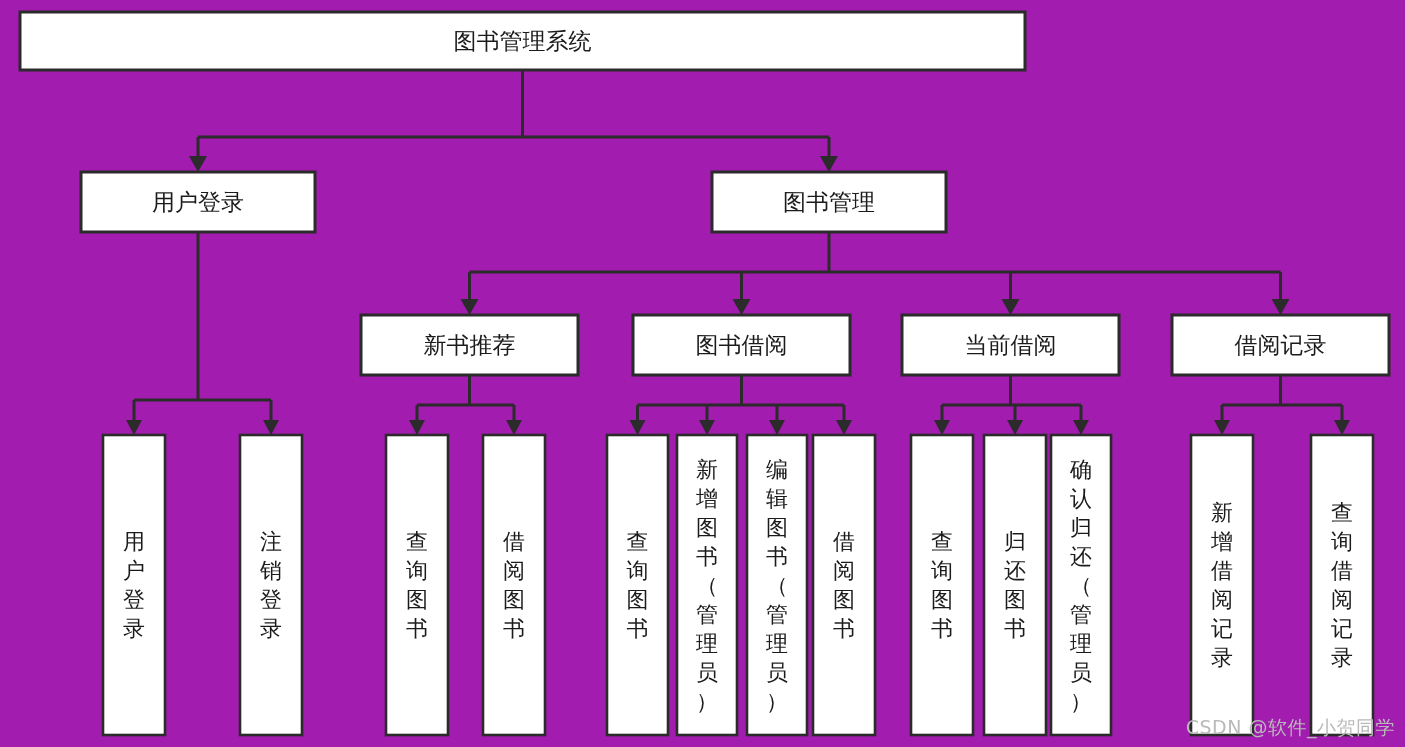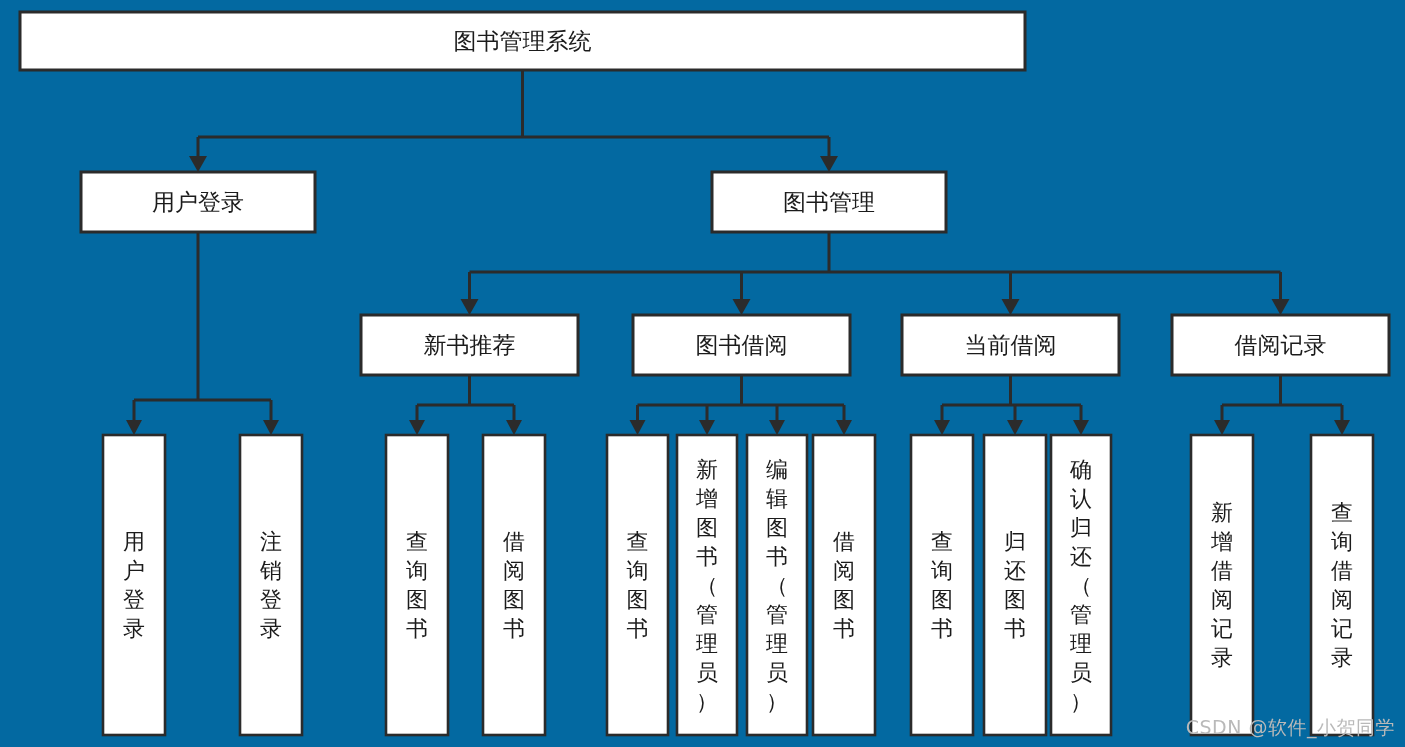--- a/index.html
+++ b/index.html
@@ -7,21 +7,21 @@
     padding: 0;
     background: #ffffff;
   }
   body {
     font-family: "DejaVu Sans", "Liberation Sans", sans-serif;
   }
   #stage {
     position: relative;
     width: 1405px;
     height: 747px;
-    background: #0369a1;
+    background: #a21caf;
     overflow: hidden;
   }
   svg#diagram {
     position: absolute;
     left: 0;
     top: 0;
     width: 1405px;
     height: 747px;
   }
   .node-rect {

